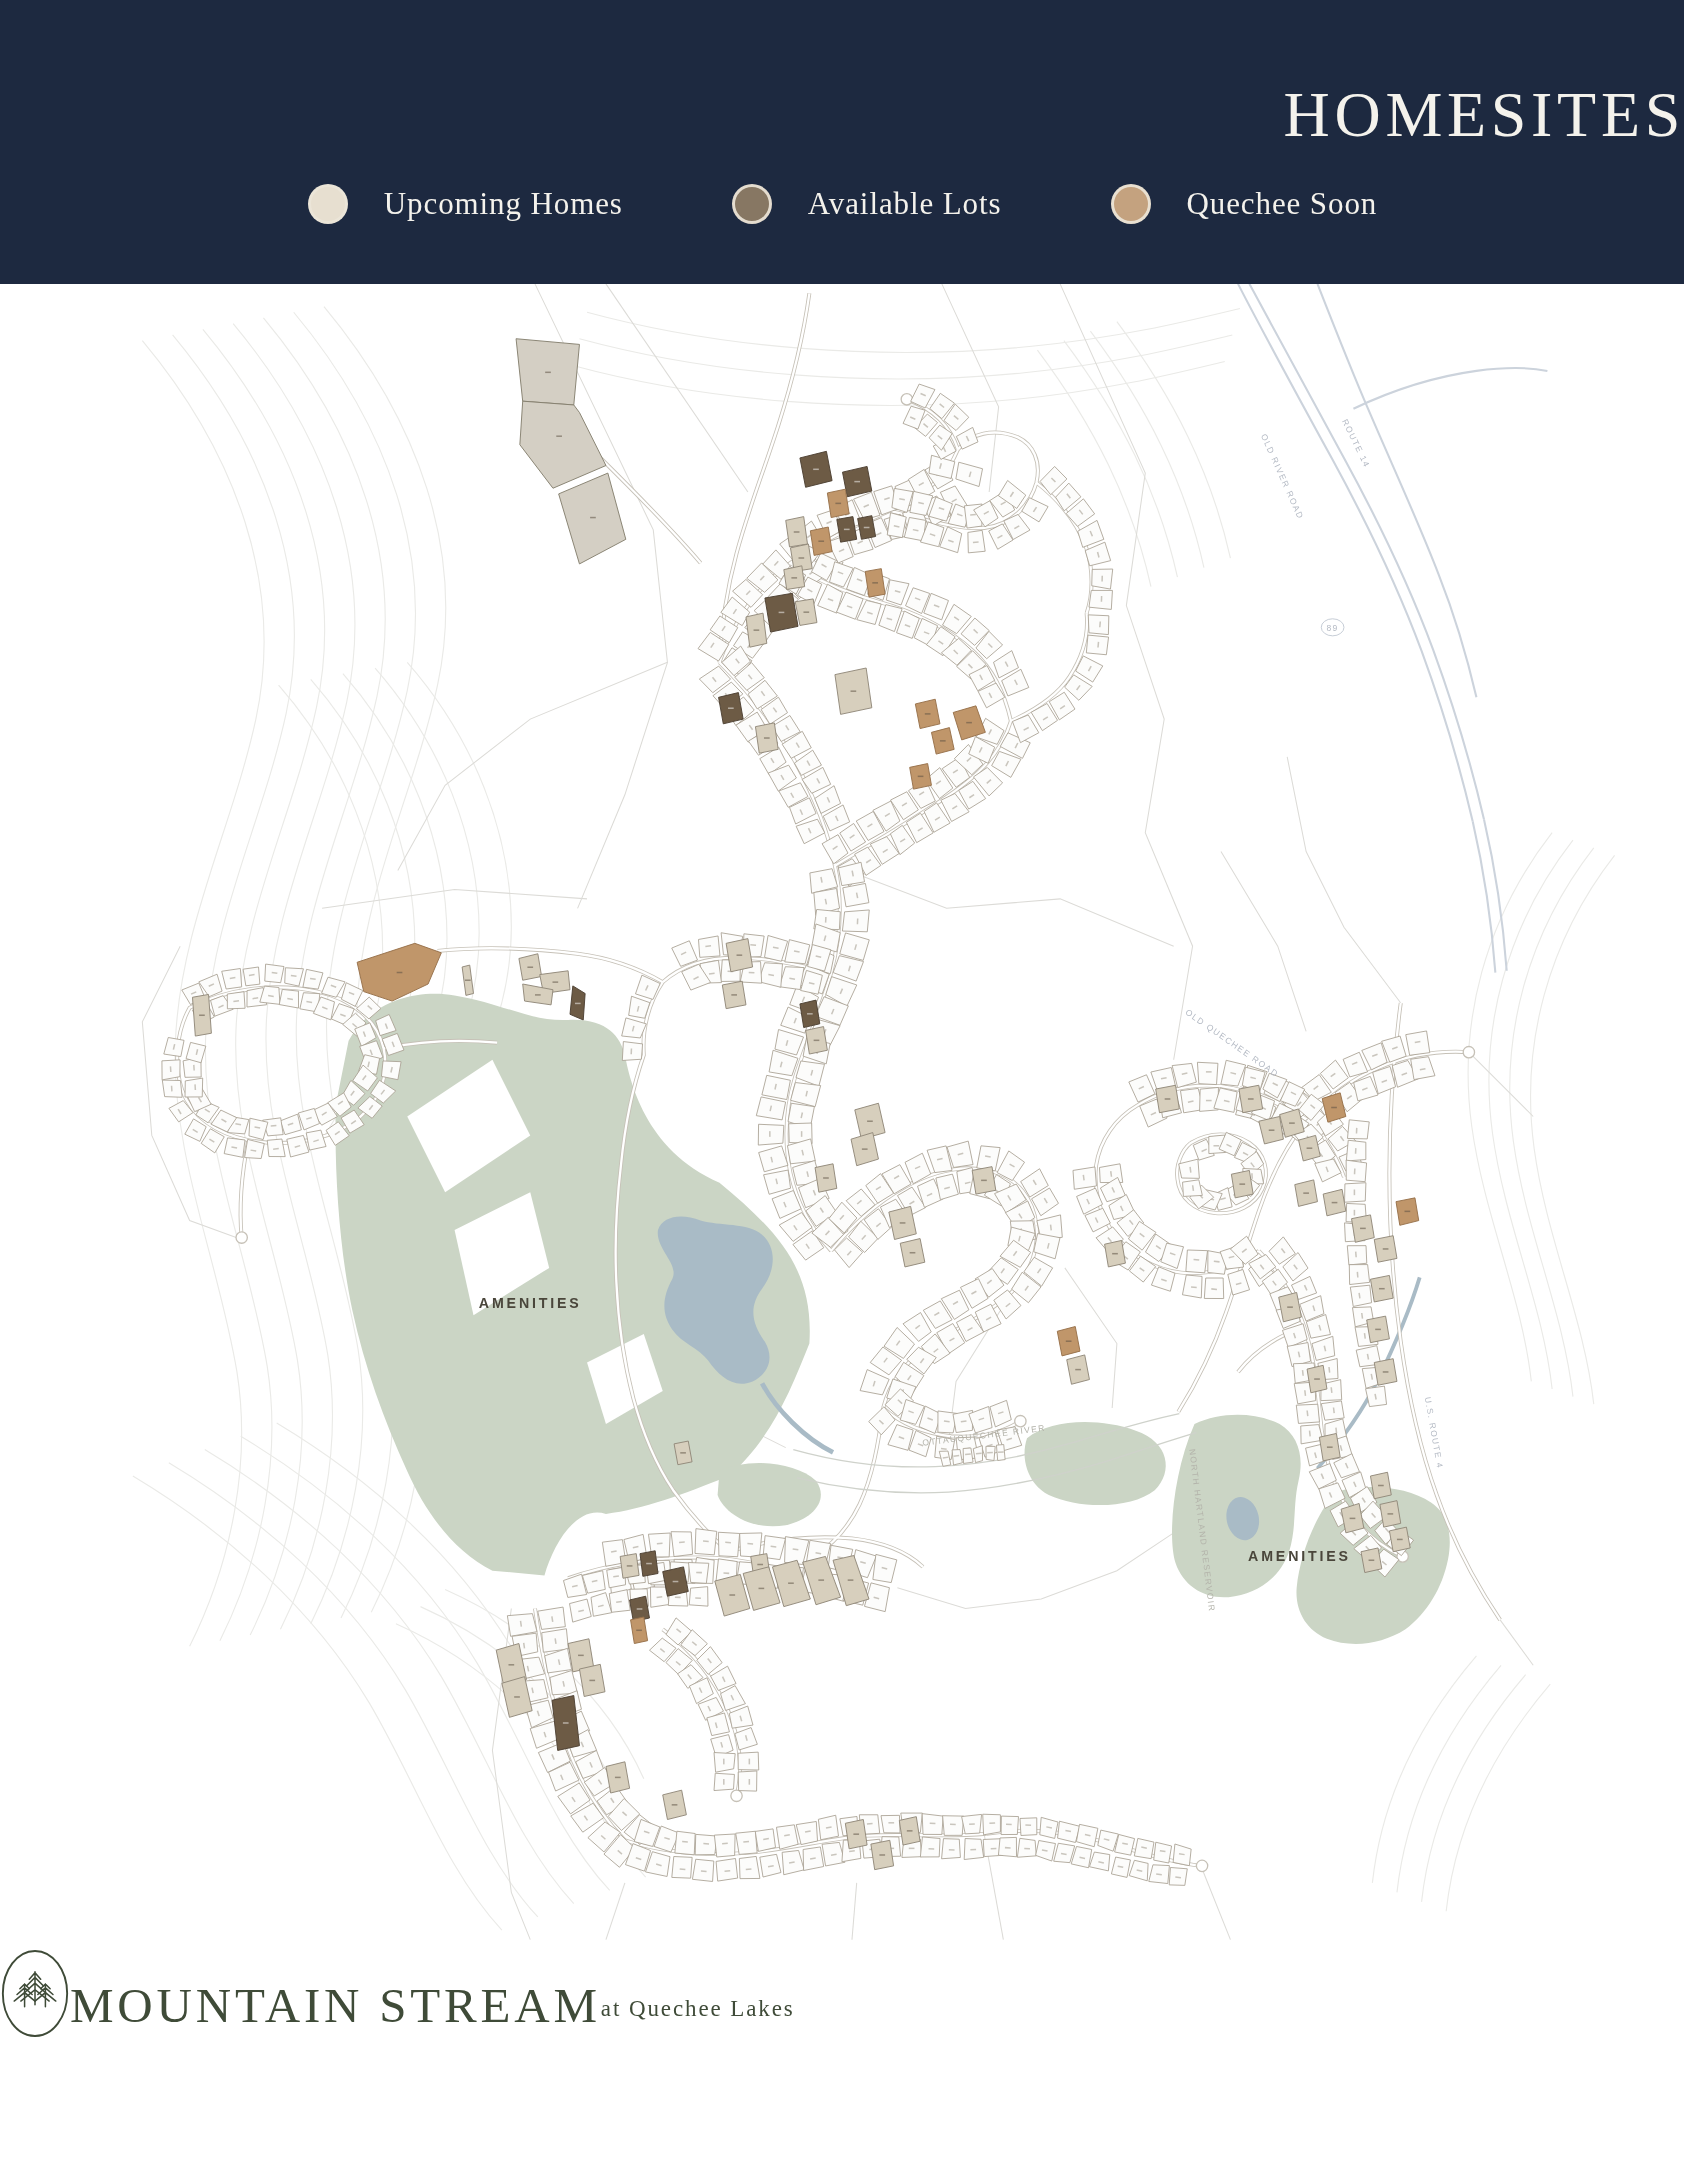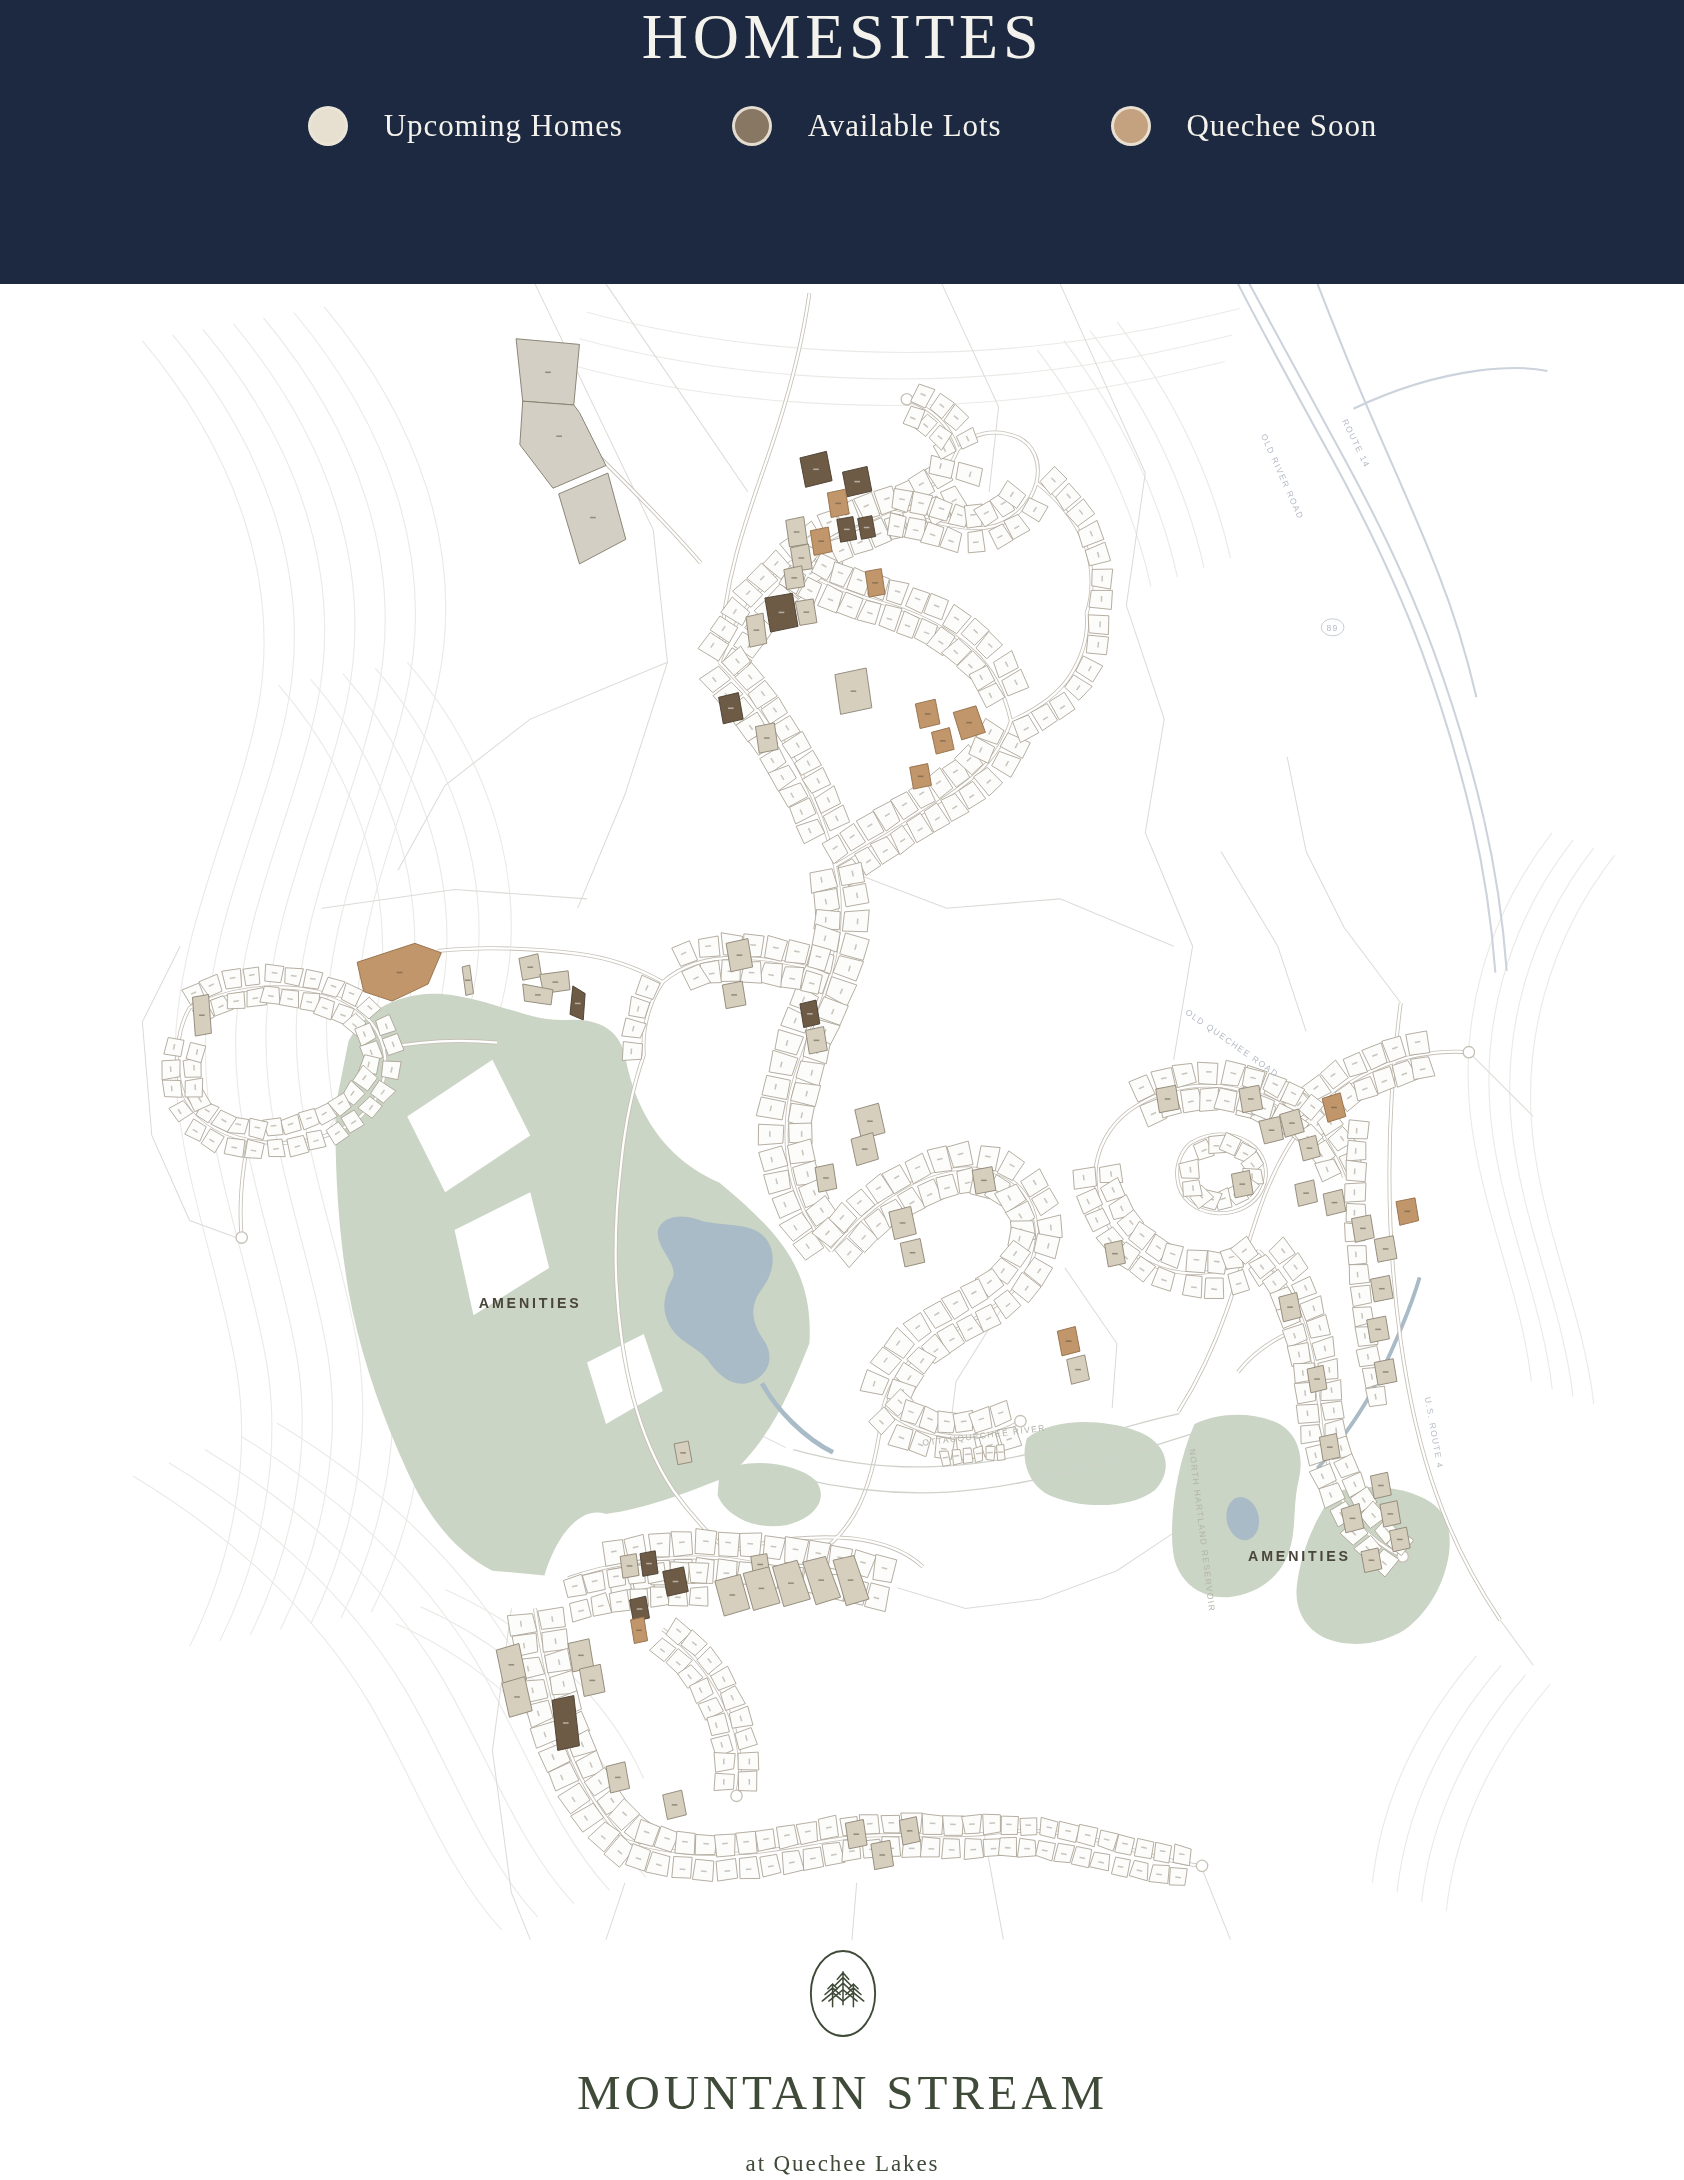--- a/index.html
+++ b/index.html
@@ -9,28 +9,28 @@
     --upcoming:#d7cfbd; --available:#6d5b45; --coming:#c0966a;
     --contour:#eaeae7; --parcel:#dcdbd7; --roadcase:#c6c1b7; --hwy:#ccd3dc;
     --brand:#3f4b38;
   }
   html,body{margin:0;padding:0;}
   body{width:1685px;height:2180px;position:relative;overflow:hidden;background:#ffffff;
        font-family:"Liberation Serif","DejaVu Serif",serif;}
   .map-svg{position:absolute;left:0;top:0;width:1685px;height:2180px;display:block;}
   header{position:absolute;left:0;top:0;width:100%;height:284px;background:var(--navy);
          text-align:center;z-index:5;}
-  .title{margin:0;font-weight:400;font-size:64px;letter-spacing:4.7px;
-         color:var(--cream-text);}
+  .title{margin:0;padding-top:78px;font-weight:400;font-size:64px;letter-spacing:4.7px;
+         color:var(--cream-text);text-align:right;}
   .legend{margin-top:32px;display:flex;justify-content:center;align-items:flex-end;gap:109px;}
   .legend-item{display:flex;align-items:center;gap:36px;}
   .dot{width:40px;height:40px;border-radius:50%;box-sizing:border-box;
        border:3.8px solid rgba(236,229,216,.92);}
   .legend-label{font-size:31px;letter-spacing:0.9px;color:var(--cream-text);white-space:nowrap;}
-  footer{position:absolute;left:0;top:1948px;width:100%;display:flex;flex-direction:column;
+  footer{position:absolute;left:0;top:1948px;width:100%;display:flex;flex-direction:row;
          align-items:center;z-index:5;}
   .logo-oval{display:block;}
   .brand-wordmark{margin-top:24.6px;font-size:49px;letter-spacing:3.8px;color:var(--brand);
                   font-weight:400;white-space:nowrap;}
   .brand-tagline{margin-top:30px;font-size:23px;letter-spacing:1.9px;color:var(--brand);}
   text{font-family:"Liberation Serif","DejaVu Serif",serif;}
   .amenities-label{font-family:"Liberation Sans","DejaVu Sans",sans-serif;font-weight:bold;
                    font-size:15px;letter-spacing:3px;fill:#4a463b;}
   .tiny-label{fill:#b4bac4;font-size:9px;letter-spacing:1.5px;
               font-family:"Liberation Sans","DejaVu Sans",sans-serif;}

